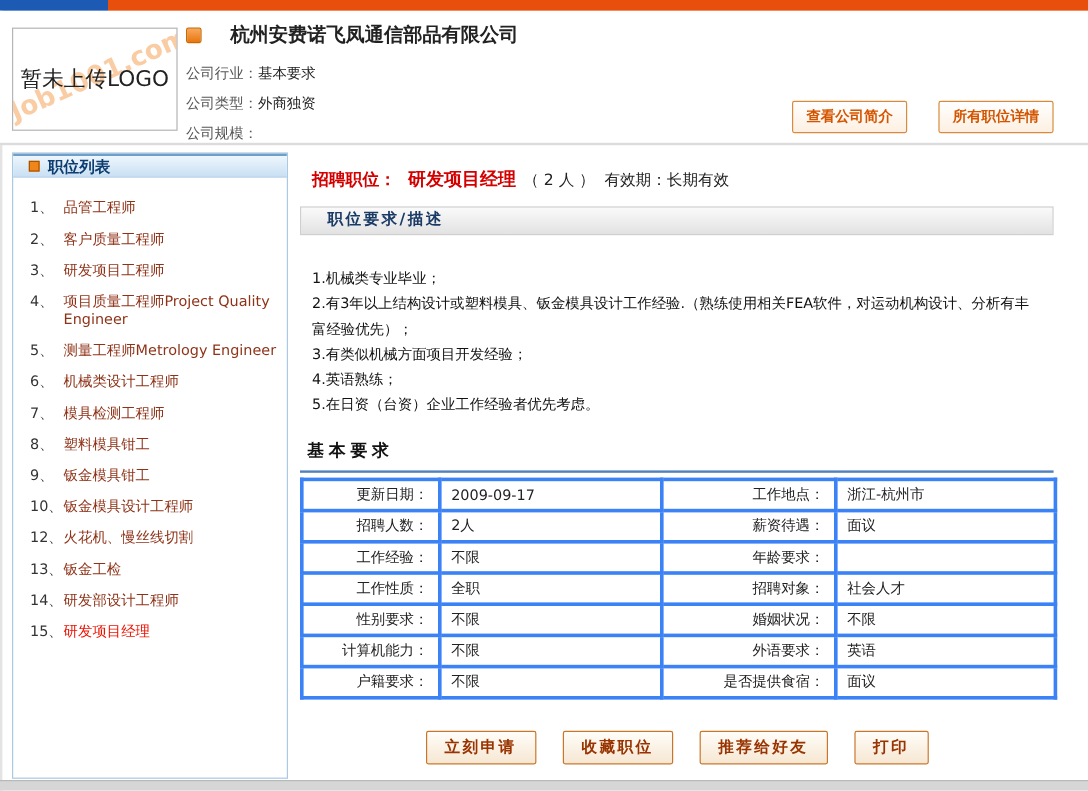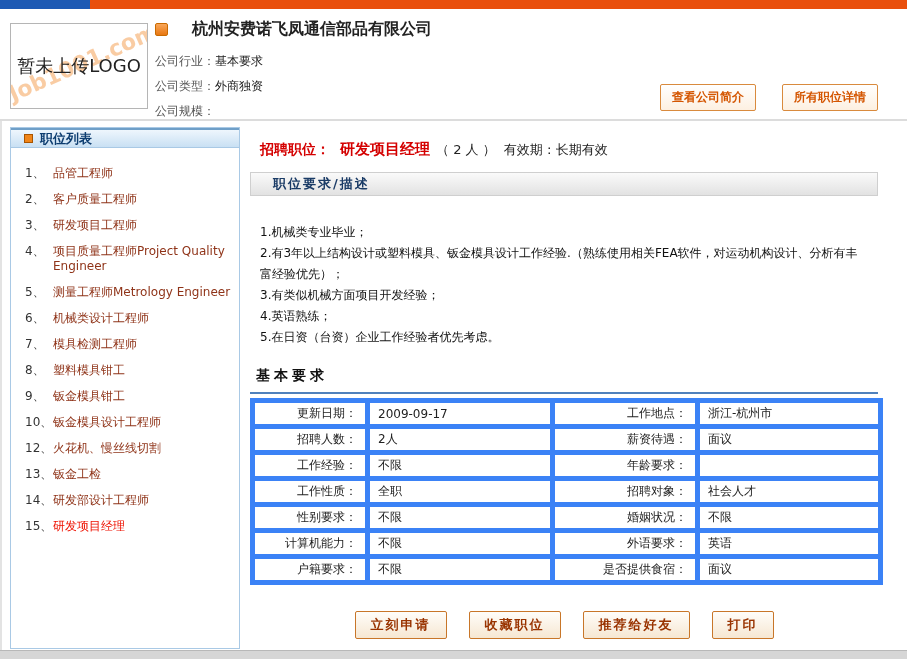--- a/index.html
+++ b/index.html
@@ -55,21 +55,21 @@
   .job-head .jh-title { color:#d40000; font-weight:bold; font-size:15px; margin-left:10px; }
   .job-head .jh-count { margin-left:6px; }
   .job-head .jh-valid-label { margin-left:8px; }
   .section-bar { margin-top:13px; height:24px; line-height:22px; padding-left:22px;
         background:linear-gradient(#fafafa,#e2e2e2); border:1px solid #cfcfcf;
         font-weight:bold; color:#1a3b66; letter-spacing:2px; font-size:13px; }
   .desc { margin-top:26px; padding:0 10px; line-height:21px; color:#111; }
   .req-title { margin-top:19px; padding:0 0 7px 6px; font-weight:bold; font-size:14px;
         letter-spacing:4px; color:#111; border-bottom:2px solid #4f81bd; }
   table.req { width:100%; border-collapse:collapse; margin-top:4px; table-layout:fixed; }
-  .req td { border:5px solid #3b82f6; height:26px; padding:0 8px; font-size:12px; color:#222; background:#fff; }
+  .req td { border:3px solid #3b82f6; height:26px; padding:0 8px; font-size:12px; color:#222; background:#fff; }
   .req td.lab { text-align:right; }
   .req col.c-l1 { width:115px; } .req col.c-v1 { width:185px; }
   .req col.c-l2 { width:145px; } .req col.c-v2 { width:183px; }
   .actions { margin-top:26px; display:flex; justify-content:center; gap:22px; }
 
   
   .bottom-scroll { position:absolute; left:0; right:0; bottom:0; height:9px; background:#d6d6d6; border-top:1px solid #b8b8b8; }
 </style>
 </head>
 <body>

